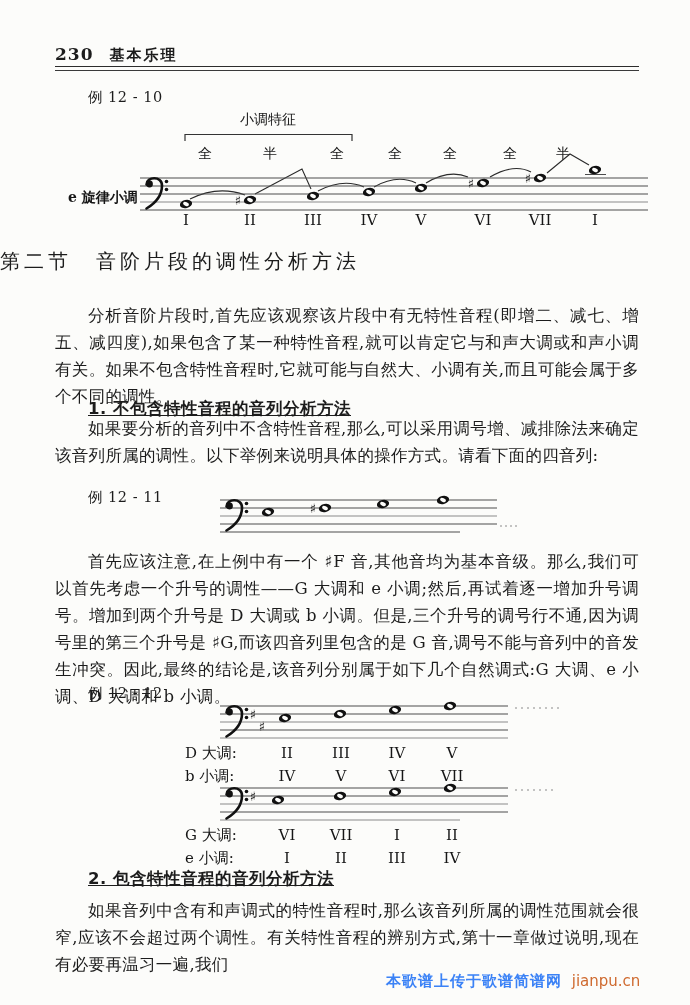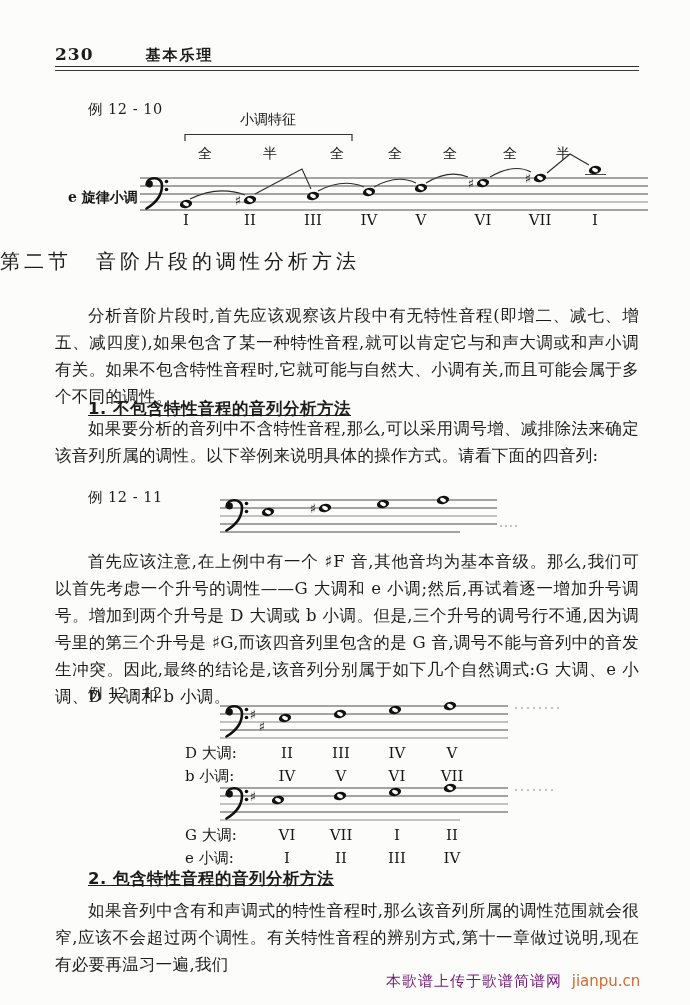--- a/index.html
+++ b/index.html
@@ -4,25 +4,25 @@
 <style>
   html,body{margin:0;padding:0;}
   body{
     width:690px;height:1005px;overflow:hidden;position:relative;
     background:#fcfcfa;color:#1c1c1c;
     font-family:"DejaVu Serif", serif;
   }
   .abs{position:absolute;}
   .header{left:55px;top:44px;display:flex;align-items:baseline;gap:16px;}
   .pagenum{font-size:17px;font-weight:bold;letter-spacing:1px;}
-  .booktitle{font-size:15px;font-weight:bold;letter-spacing:2px;margin-left:36px;}
+  .booktitle{font-size:15px;font-weight:bold;letter-spacing:2px;}
   .rule{left:55px;top:66px;width:584px;height:2.5px;
         border-top:1.6px solid #2c2c2c;border-bottom:1.4px solid #3a3a3a;}
   .ex-label{font-size:14.5px;letter-spacing:.5px;}
-  #ex1210-label{left:88px;top:100px;}
+  #ex1210-label{left:88px;top:88px;}
   #ex1211-label{left:88px;top:472px;margin-top:16px;}
   #ex1212-label{left:88px;top:684px;}
   .section-title{left:0;top:248px;width:690px;
     font-size:20px;font-weight:normal;letter-spacing:4px;margin:0;}
   p.body{margin:0;width:584px;left:55px;font-size:16.5px;line-height:27px;
     text-align:justify;text-indent:2em;letter-spacing:.3px;}
   #p1{top:302px;}
   #p2{top:415px;}
   #p3{top:548px;}
   #p4{top:897px;}
@@ -34,21 +34,21 @@
   svg text{fill:#161616;}
   .st{stroke:#4c4c4c;stroke-width:1;}
   .st-light{stroke:#8a8a8a;stroke-width:1;}
   .mtext{font-family:"DejaVu Serif", serif;font-size:14px;}
   .numeral{font-family:"DejaVu Serif", serif;font-size:15px;}
   .rowlabel{font-family:"DejaVu Serif", serif;font-size:15px;}
   .sharp{font-family:"DejaVu Sans", sans-serif;font-size:13px;font-weight:bold;}
   .arc{fill:none;stroke:#2b2b2b;stroke-width:1.1;}
   .watermark{left:386px;top:972px;font-size:15px;letter-spacing:1px;
     font-family:"DejaVu Sans", sans-serif;}
-  .wm-cn{color:#701a75;}
+  .wm-cn{color:#3b82f6;font-weight:bold;}
   .wm-site{color:#cf6a2f;margin-left:4px;letter-spacing:0;}
 </style>
 </head>
 <body>
 
 <div class="abs header">
   <span class="pagenum">230</span>
   <span class="booktitle">基本乐理</span>
 </div>
 <div class="abs rule"></div>

